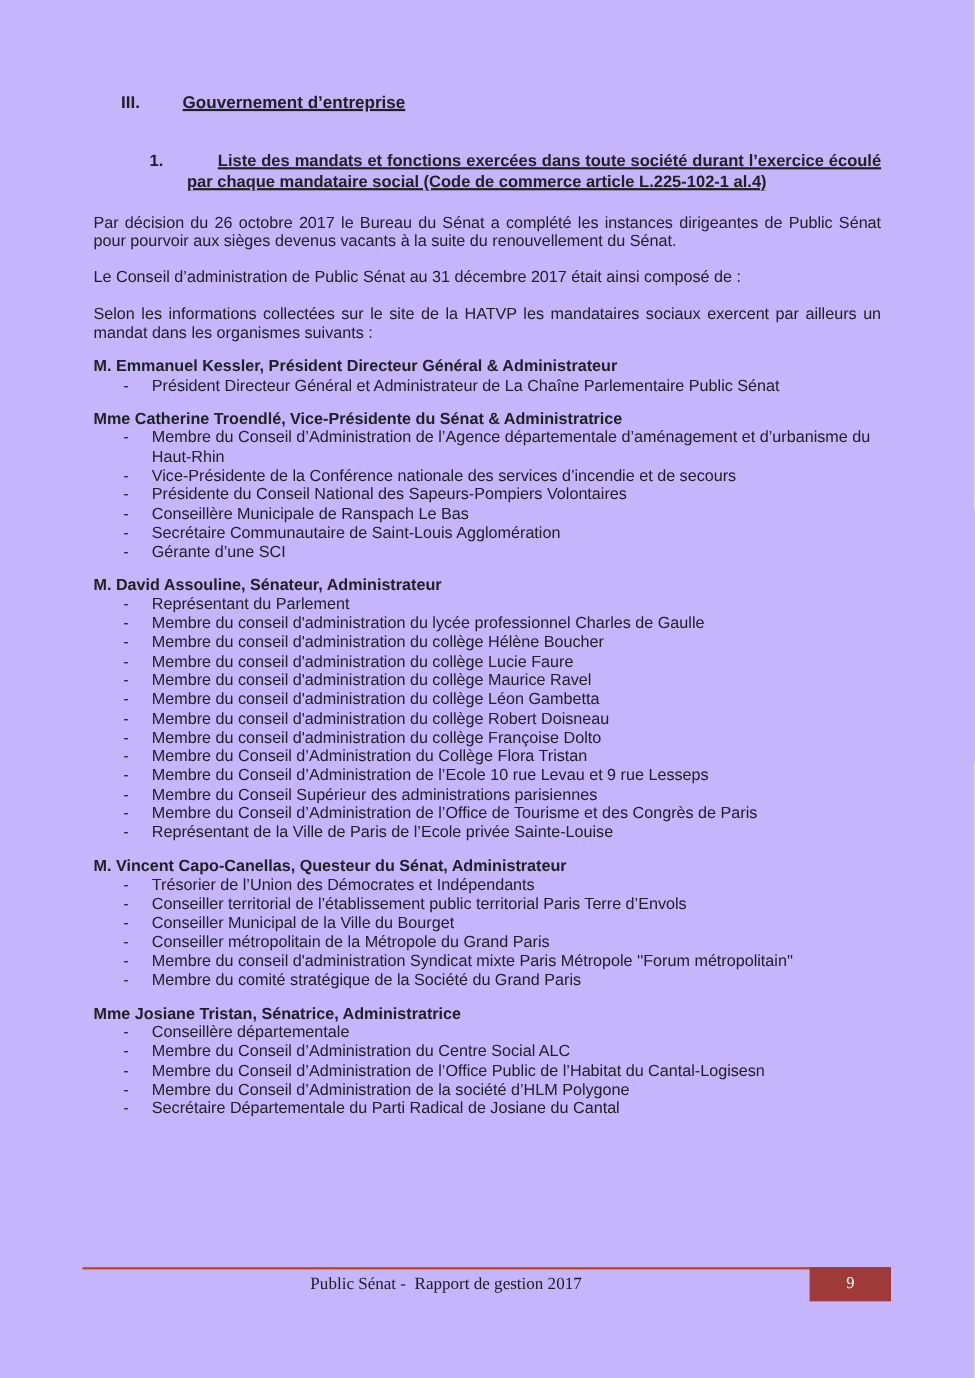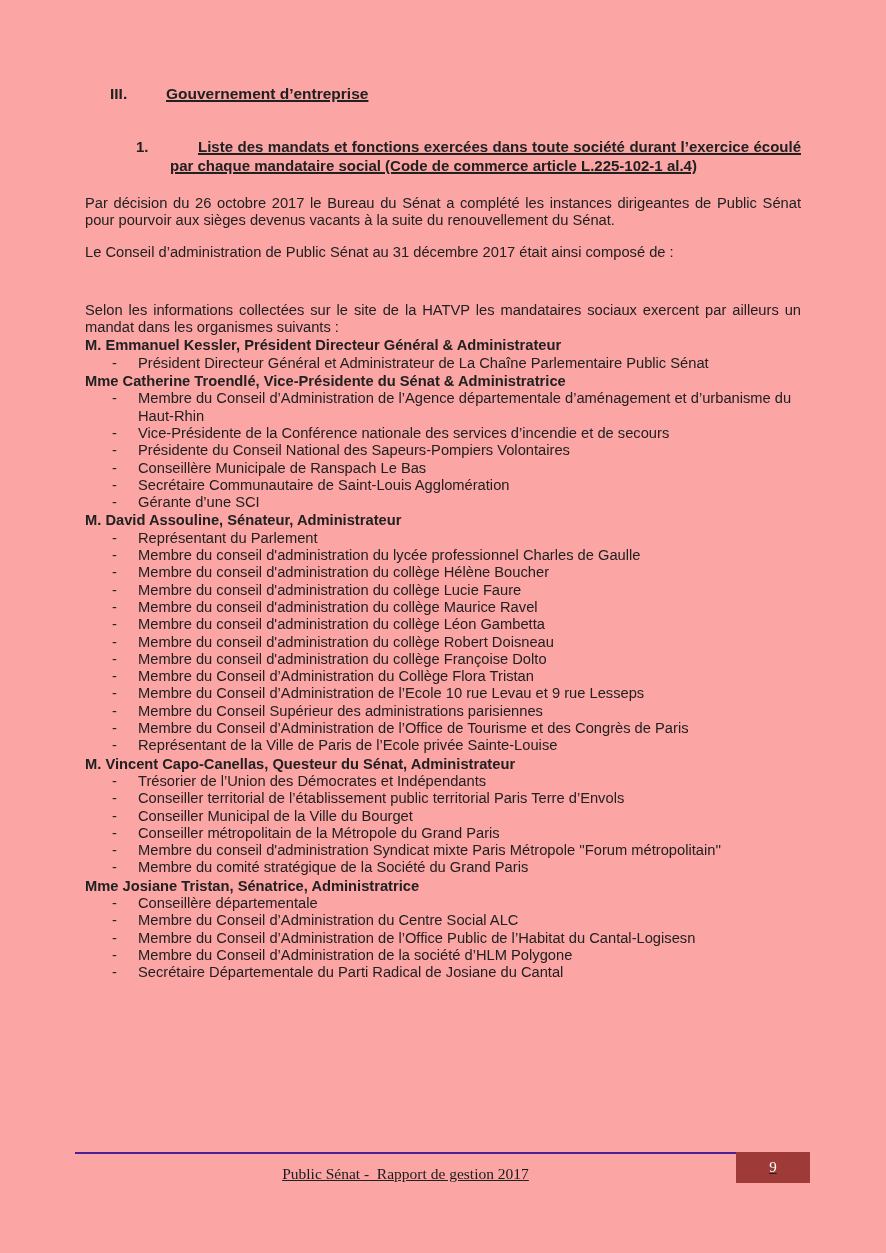--- a/index.html
+++ b/index.html
@@ -1,20 +1,20 @@
 <!DOCTYPE html>
 <html><head>
 <meta charset="utf-8">
 <style>
   html, body { margin: 0; padding: 0; background: #ffffff; }
   .page {
     position: relative;
     width: 886px;
     height: 1253px;
-    background: #fca5a5;
+    background: #c4b5fd;
     font-family: "Liberation Sans", sans-serif;
     color: #212121;
     overflow: hidden;
   }
   .content {
     position: absolute;
     left: 85px;
     top: 85px;
     width: 716px;
     font-size: 14.7px;
@@ -35,39 +35,38 @@
     font-weight: bold;
     line-height: 18.5px;
     text-align: justify;
   }
   .h-sub .numeral { position: absolute; left: 51px; top: 0; }
   .h-sub .title { text-decoration: underline; text-decoration-thickness: 2px; margin-left: 28px; }
 
   .para { margin: 0; text-align: justify; }
   .p1 { margin-top: 20px; }
   .p2 { margin-top: 14px; }
-  .p3 { margin-top: 41px; }
+  .p3 { margin-top: 17px; }
 
   
-  .section { margin-top: 1px; }
+  .section { margin-top: 13px; }
   .section-heading { font-weight: bold; }
   ul.items { margin: 0; padding: 0; list-style: none; }
   ul.items li { position: relative; padding-left: 53px; }
   ul.items li::before { content: "-"; position: absolute; left: 27px; top: 0; }
 
   
   .footer {
     position: absolute;
     top: 1152px;
     left: 75px;
     width: 735px;
-    border-top: 2px solid #4c1d95;
+    border-top: 2px solid #c2410c;
     display: flex;
-    align-items: flex-end;
-    text-decoration: underline;
+    align-items: flex-start;
   }
   .footer-text {
     flex: 1;
     text-align: center;
     font-family: "Liberation Serif", serif;
     font-size: 15.5px;
     color: #1c1c1c;
     padding-top: 5px;
     white-space: pre;
   }

